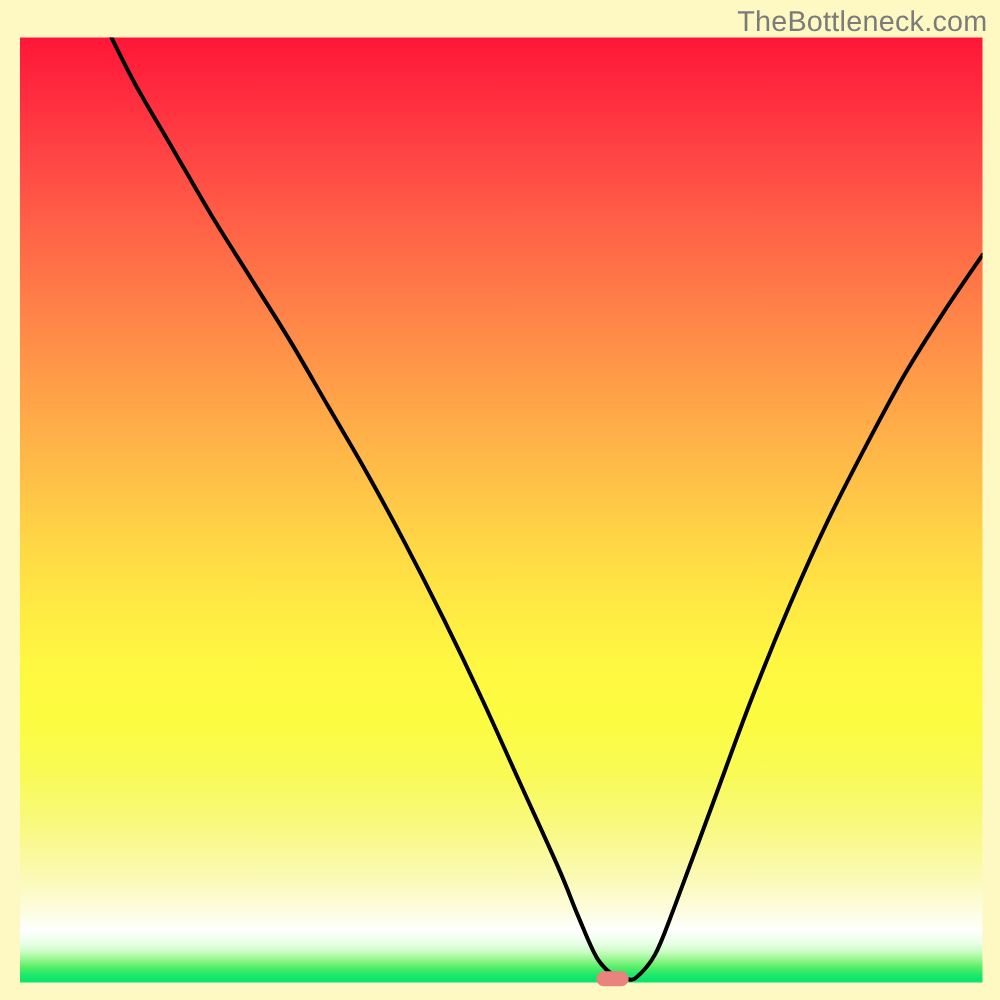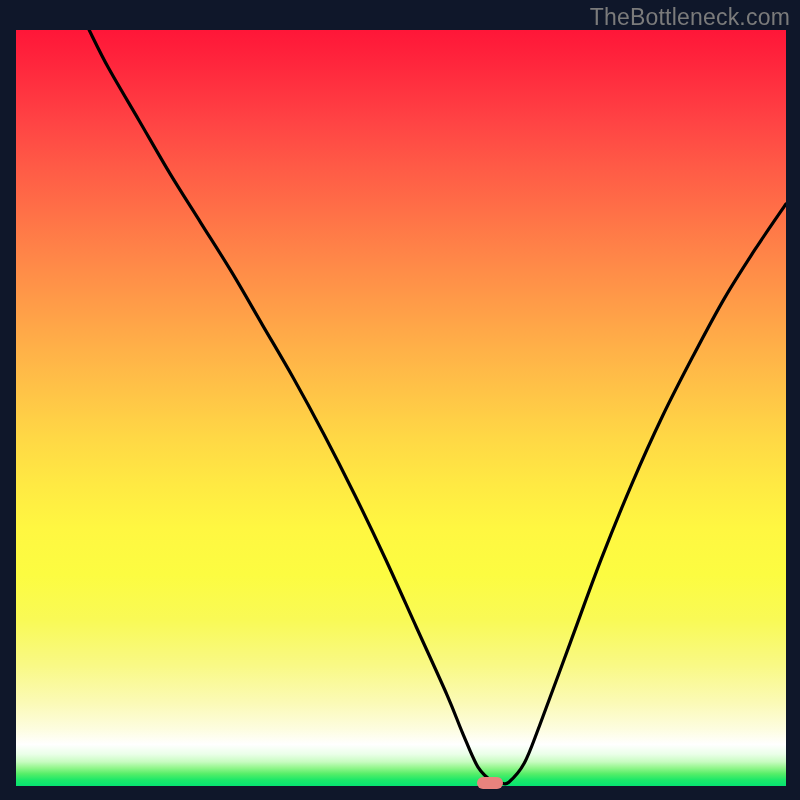--- a/index.html
+++ b/index.html
@@ -8,21 +8,21 @@
     width: 800px;
     height: 800px;
     background: #000;
     overflow: hidden;
     font-family: Arial, Helvetica, sans-serif;
   }
   .wrap {
     position: relative;
     width: 800px;
     height: 800px;
-    background: #0f172a;
+    background: #fef9c3;
   }
   
   .plot {
     position: absolute;
     left: 16px;
     top: 30px;
     width: 770px;   
     height: 756px;  
     background: linear-gradient(
       to bottom,

